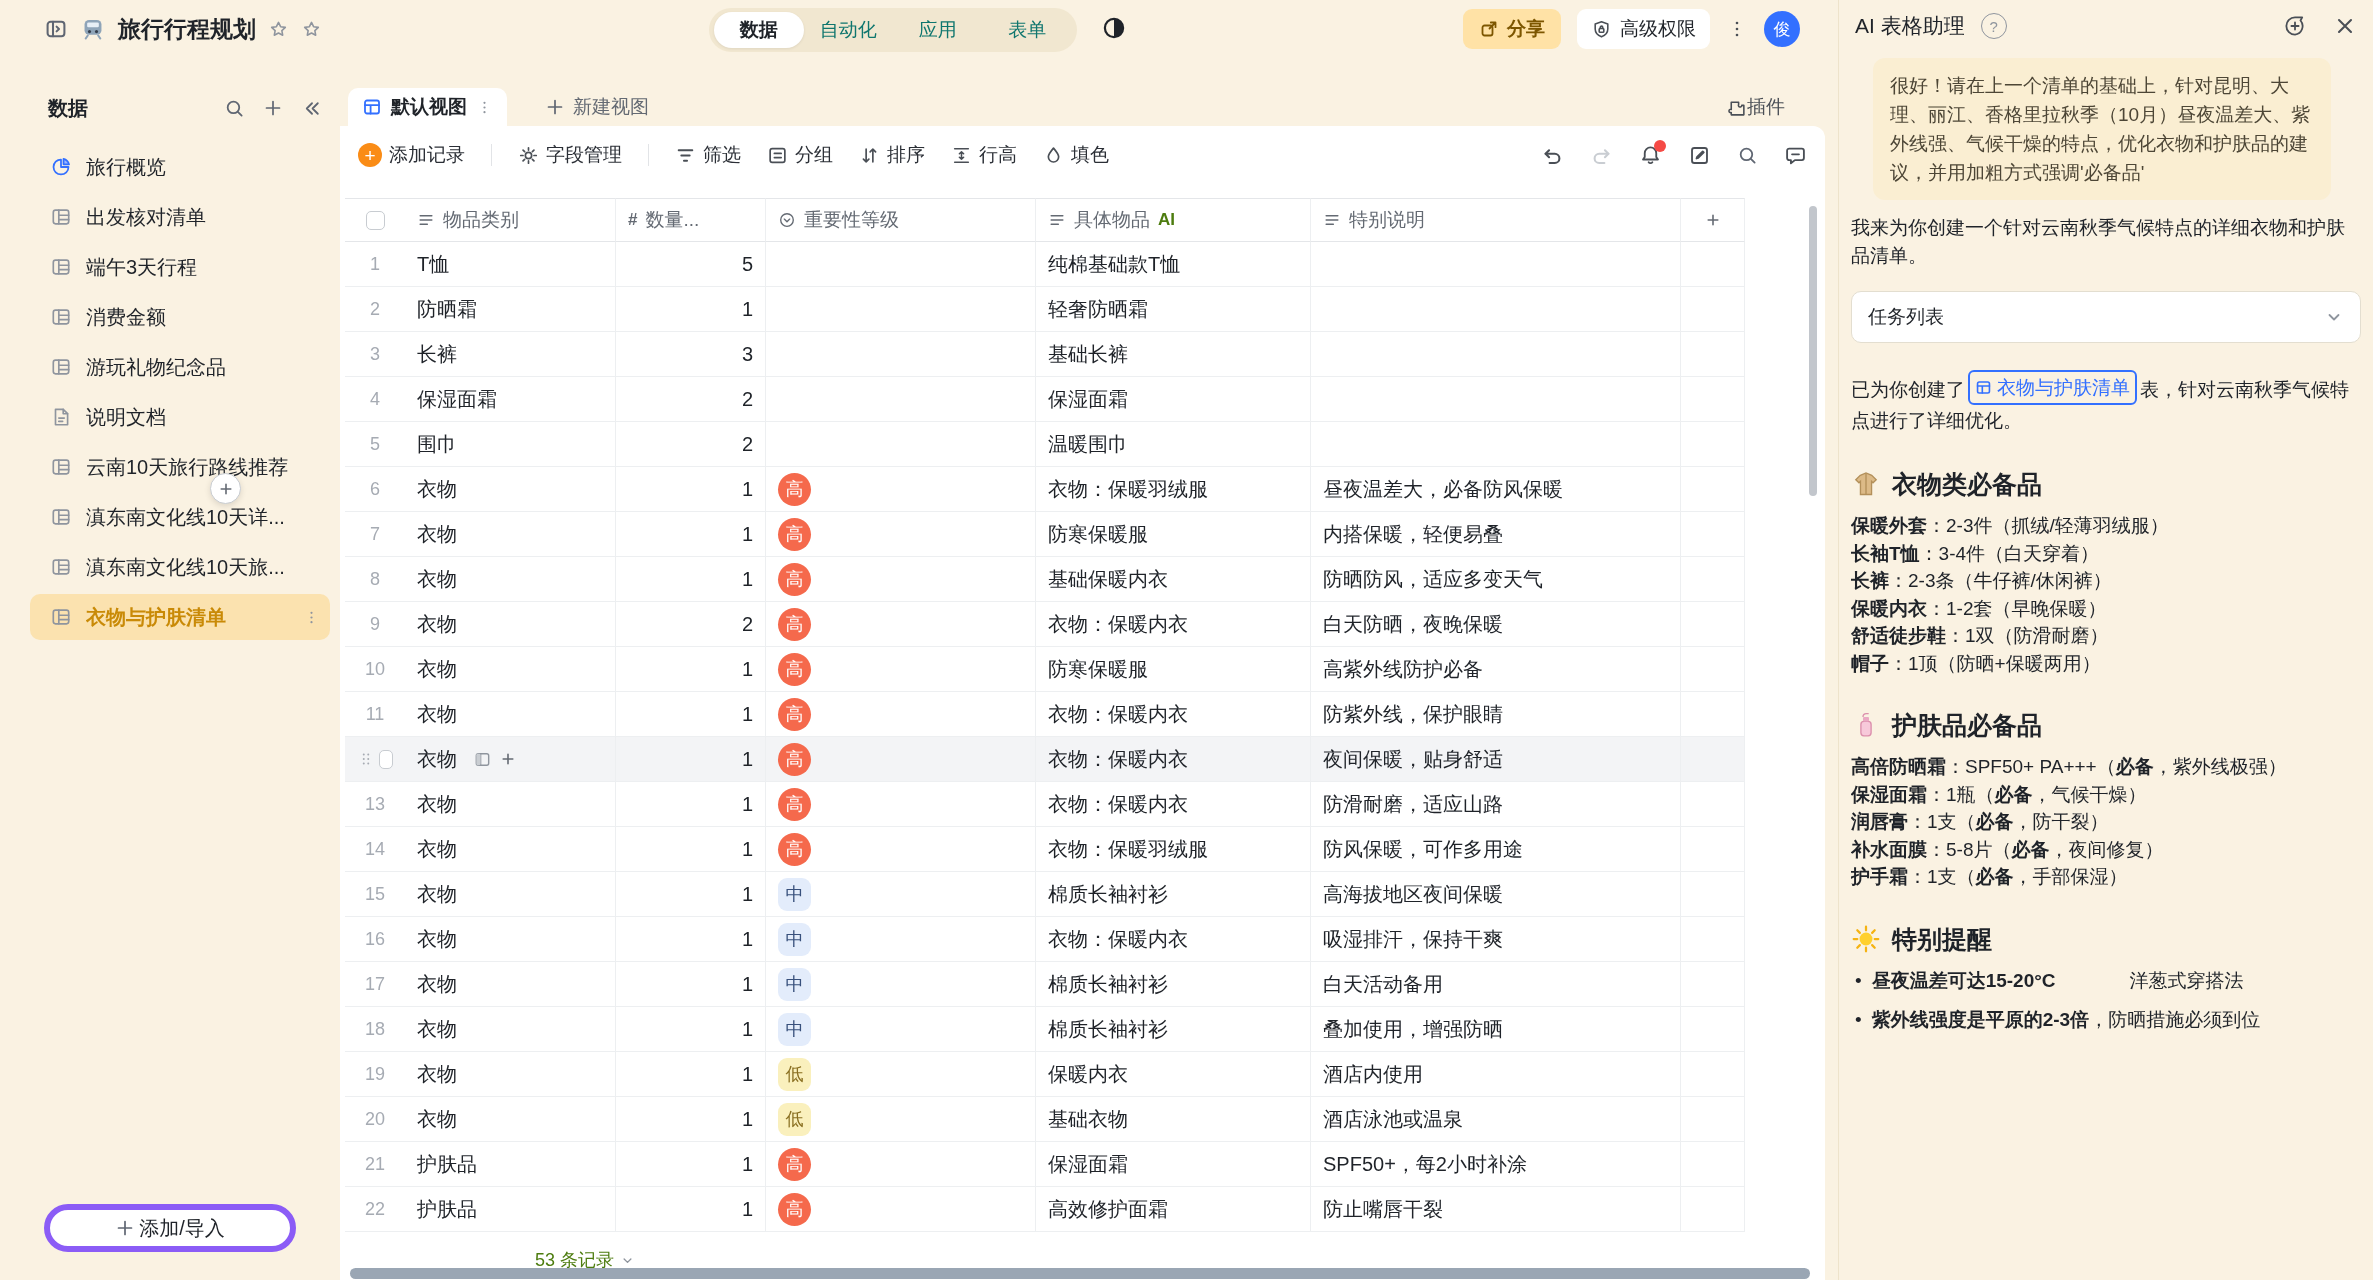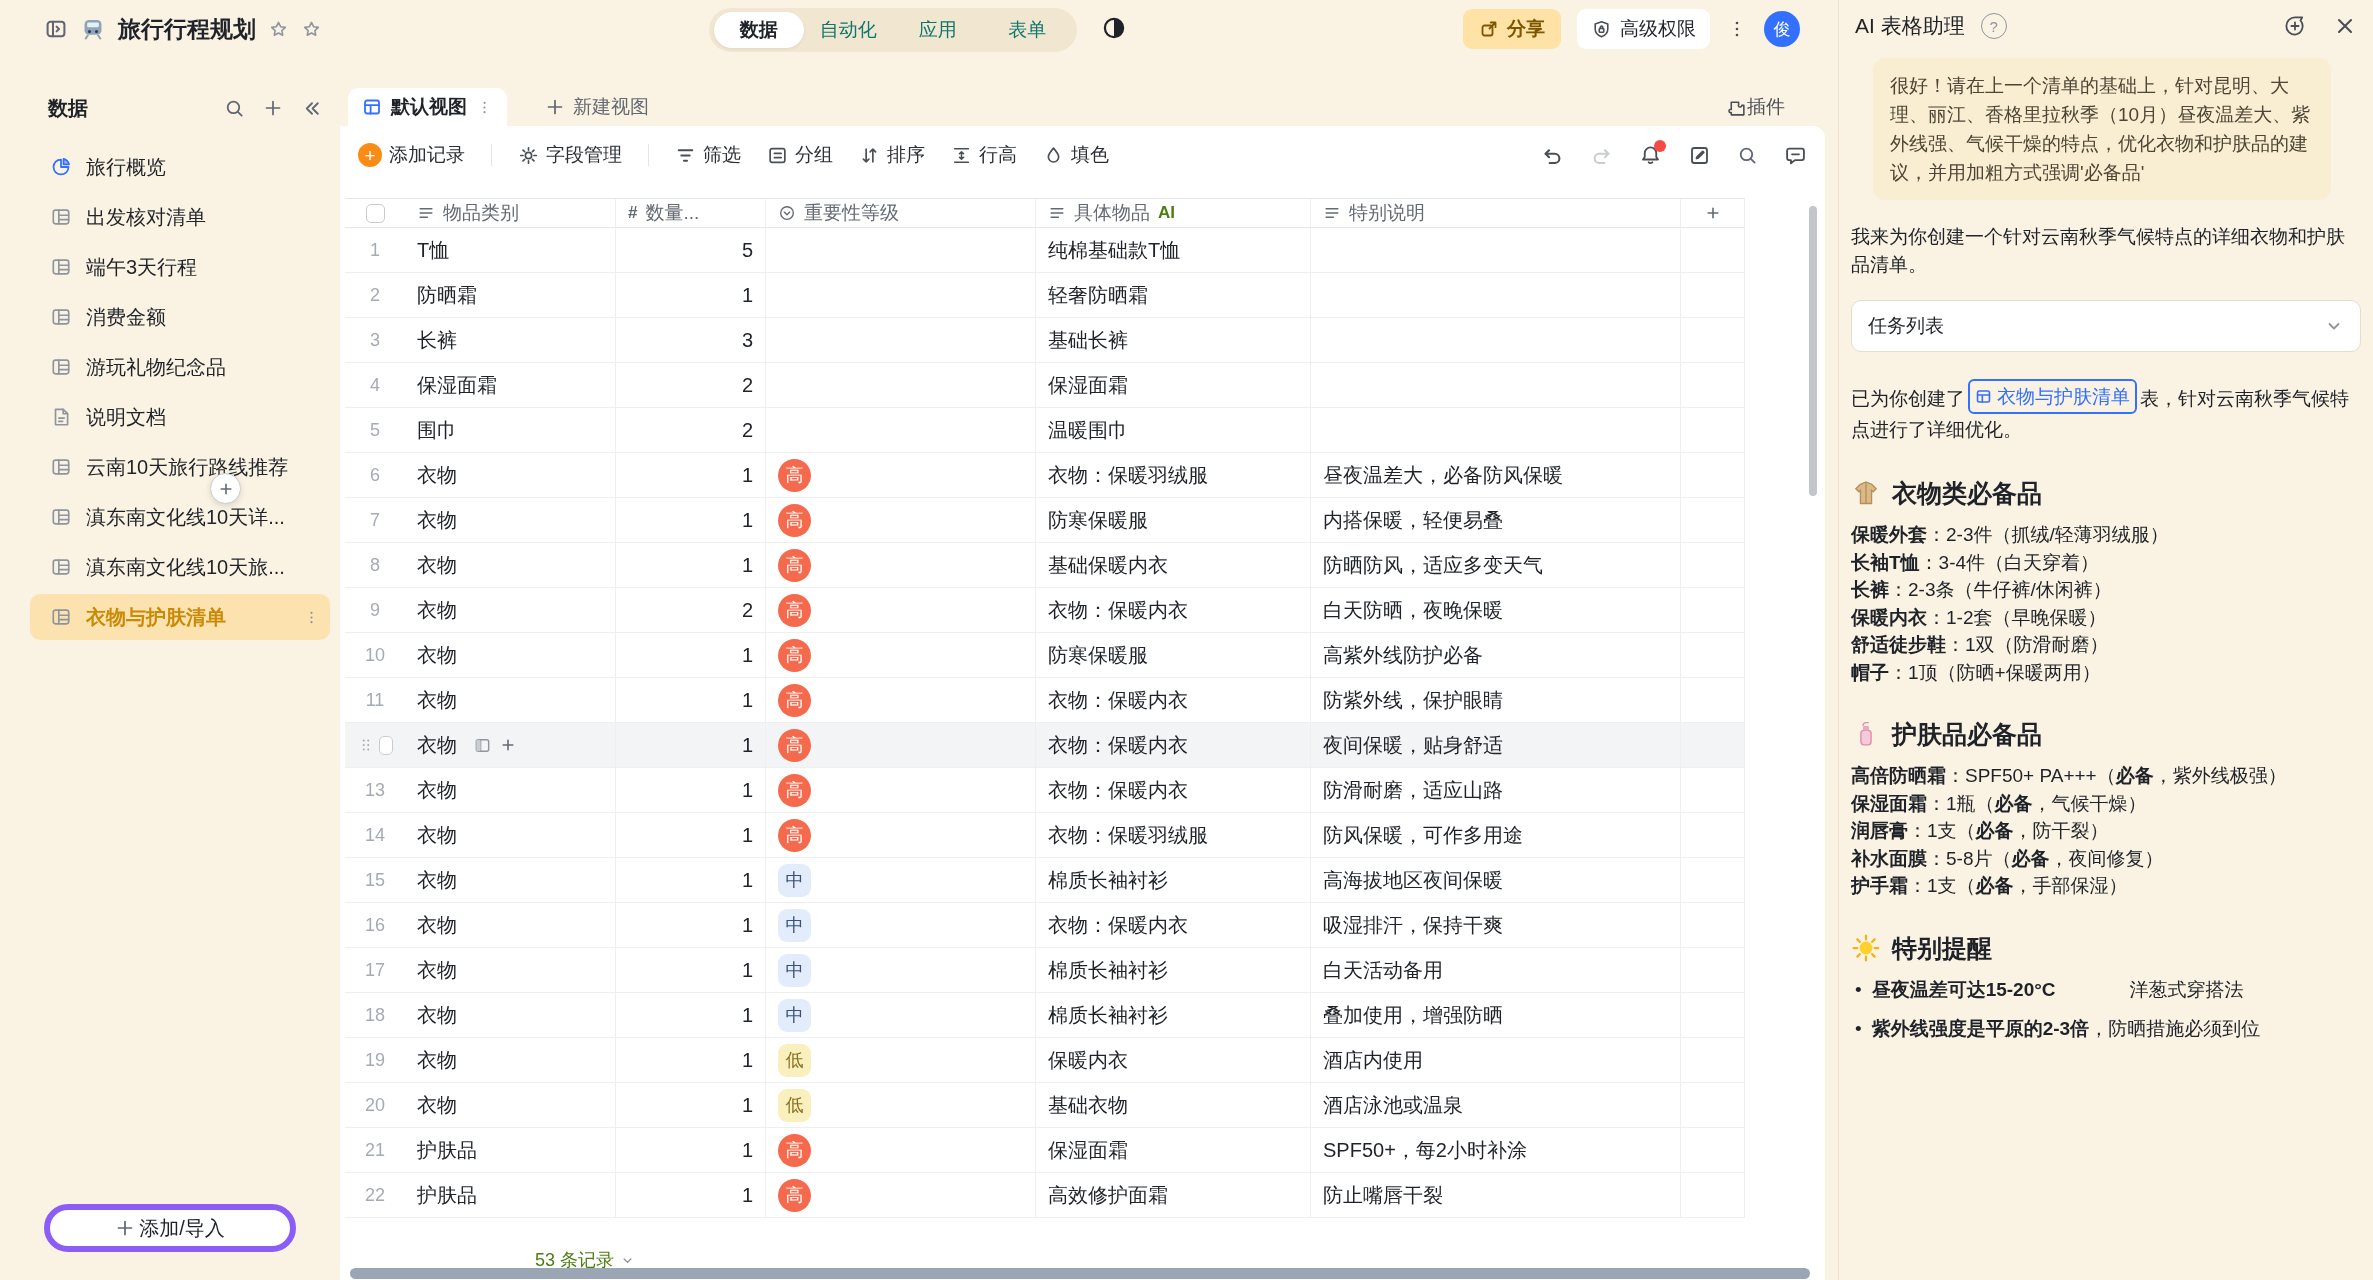--- a/index.html
+++ b/index.html
@@ -45,21 +45,21 @@
   .tool-sep{width:1px;height:22px;background:#e2e4e7;margin-right:26px;}
   .add-rec-ic{width:24px;height:24px;border-radius:50%;background:#fa8c16;color:#fff;display:flex;align-items:center;justify-content:center;font-size:19px;line-height:1;}
   .tb-icons{margin-left:auto;display:flex;align-items:center;gap:26px;}
   .bell-wrap{position:relative;}
   .red-dot{position:absolute;right:-4px;top:-4px;width:12px;height:12px;border-radius:50%;background:#f54a45;}
 
   
   #tbl{position:absolute;left:5px;top:72px;}
   .trow{display:grid;grid-template-columns:60px 210px 150px 270px 275px 370px 65px;}
   .trow .c{height:45px;box-sizing:border-box;border-bottom:1px solid #edeff1;display:flex;align-items:center;font-size:20px;color:#1f2329;padding:0 12px;overflow:hidden;white-space:nowrap;}
-  .trow.thead .c{height:30px;border-top:1px solid #e4e6e9;border-bottom:1px solid #e4e6e9;color:#646a73;font-size:19px;gap:8px;}
+  .trow.thead .c{height:44px;border-top:1px solid #e4e6e9;border-bottom:1px solid #e4e6e9;color:#646a73;font-size:19px;gap:8px;}
   .trow .c:nth-child(n+3){border-left:1px solid #edeff1;}
   .trow .c:nth-child(7){border-right:1px solid #edeff1;}
   .c-sel{justify-content:center;color:#a6abb3 !important;font-size:18px !important;}
   .c-qty{justify-content:flex-end;}
   .trow.hov{background:#f3f4f6;}
   .checkbox{width:19px;height:19px;border:1.6px solid #c8ccd1;border-radius:5px;background:#fff;box-sizing:border-box;}
   .badge{min-width:33px;height:33px;border-radius:50%;display:inline-flex;align-items:center;justify-content:center;font-size:18px;}
   .badge.b-high{background:#f5694c;color:#fff;}
   .badge.b-mid{background:#e3ecfb;color:#38507c;border-radius:9px;}
   .badge.b-low{background:#faf0bd;color:#8a6f21;border-radius:9px;}
@@ -71,21 +71,21 @@
 
   .float-addrow{position:absolute;left:210px;top:473px;width:29px;height:29px;border-radius:50%;background:#fff;border:1px solid #c9cdd2;box-shadow:0 2px 6px rgba(0,0,0,.12);display:flex;align-items:center;justify-content:center;}
 
   
   #ai{position:absolute;left:1838px;top:0;width:535px;height:1280px;border-left:1px solid #eee3cb;box-sizing:border-box;}
   .ai-head{position:absolute;left:16px;right:16px;top:0;height:52px;display:flex;align-items:center;gap:16px;}
   .ai-title{font-size:21px;color:#1f2329;}
   .ai-head-icons{margin-left:auto;display:flex;align-items:center;gap:26px;}
   .ai-body{position:absolute;left:12px;right:12px;top:52px;bottom:168px;font-size:19px;line-height:28px;color:#1f2329;overflow:hidden;}
   .bubble{margin:6px 0 0 22px;width:458px;box-sizing:border-box;background:#faeed2;border-radius:12px;padding:13px 17px;color:#4d4636;line-height:29px;}
-  .ai-intro{margin-top:23px;}
+  .ai-intro{margin-top:14px;}
   .tasklist{margin-top:21px;height:52px;box-sizing:border-box;background:#fff;border:1px solid #e3ded0;border-radius:10px;display:flex;align-items:center;padding:0 16px;color:#1f2329;}
   .tasklist .ic{margin-left:auto;}
   .created{margin-top:27px;line-height:31px;}
   .tbl-link{display:inline-flex;align-items:center;gap:5px;border:2px solid #3370ff;border-radius:6px;padding:0px 5px;color:#3370ff;margin:0 3px;}
   .sec-title{display:flex;align-items:center;gap:11px;font-size:25px;font-weight:bold;margin-top:33px;margin-bottom:13px;}
   .sec-item b{font-weight:bold;}
   .sec-item{line-height:27.5px;}
   .rem{line-height:28px;margin-top:11px;display:block;}
   .rem .dot{margin:0 10px 0 4px;}
   .gapspan{display:inline-block;width:74px;}

